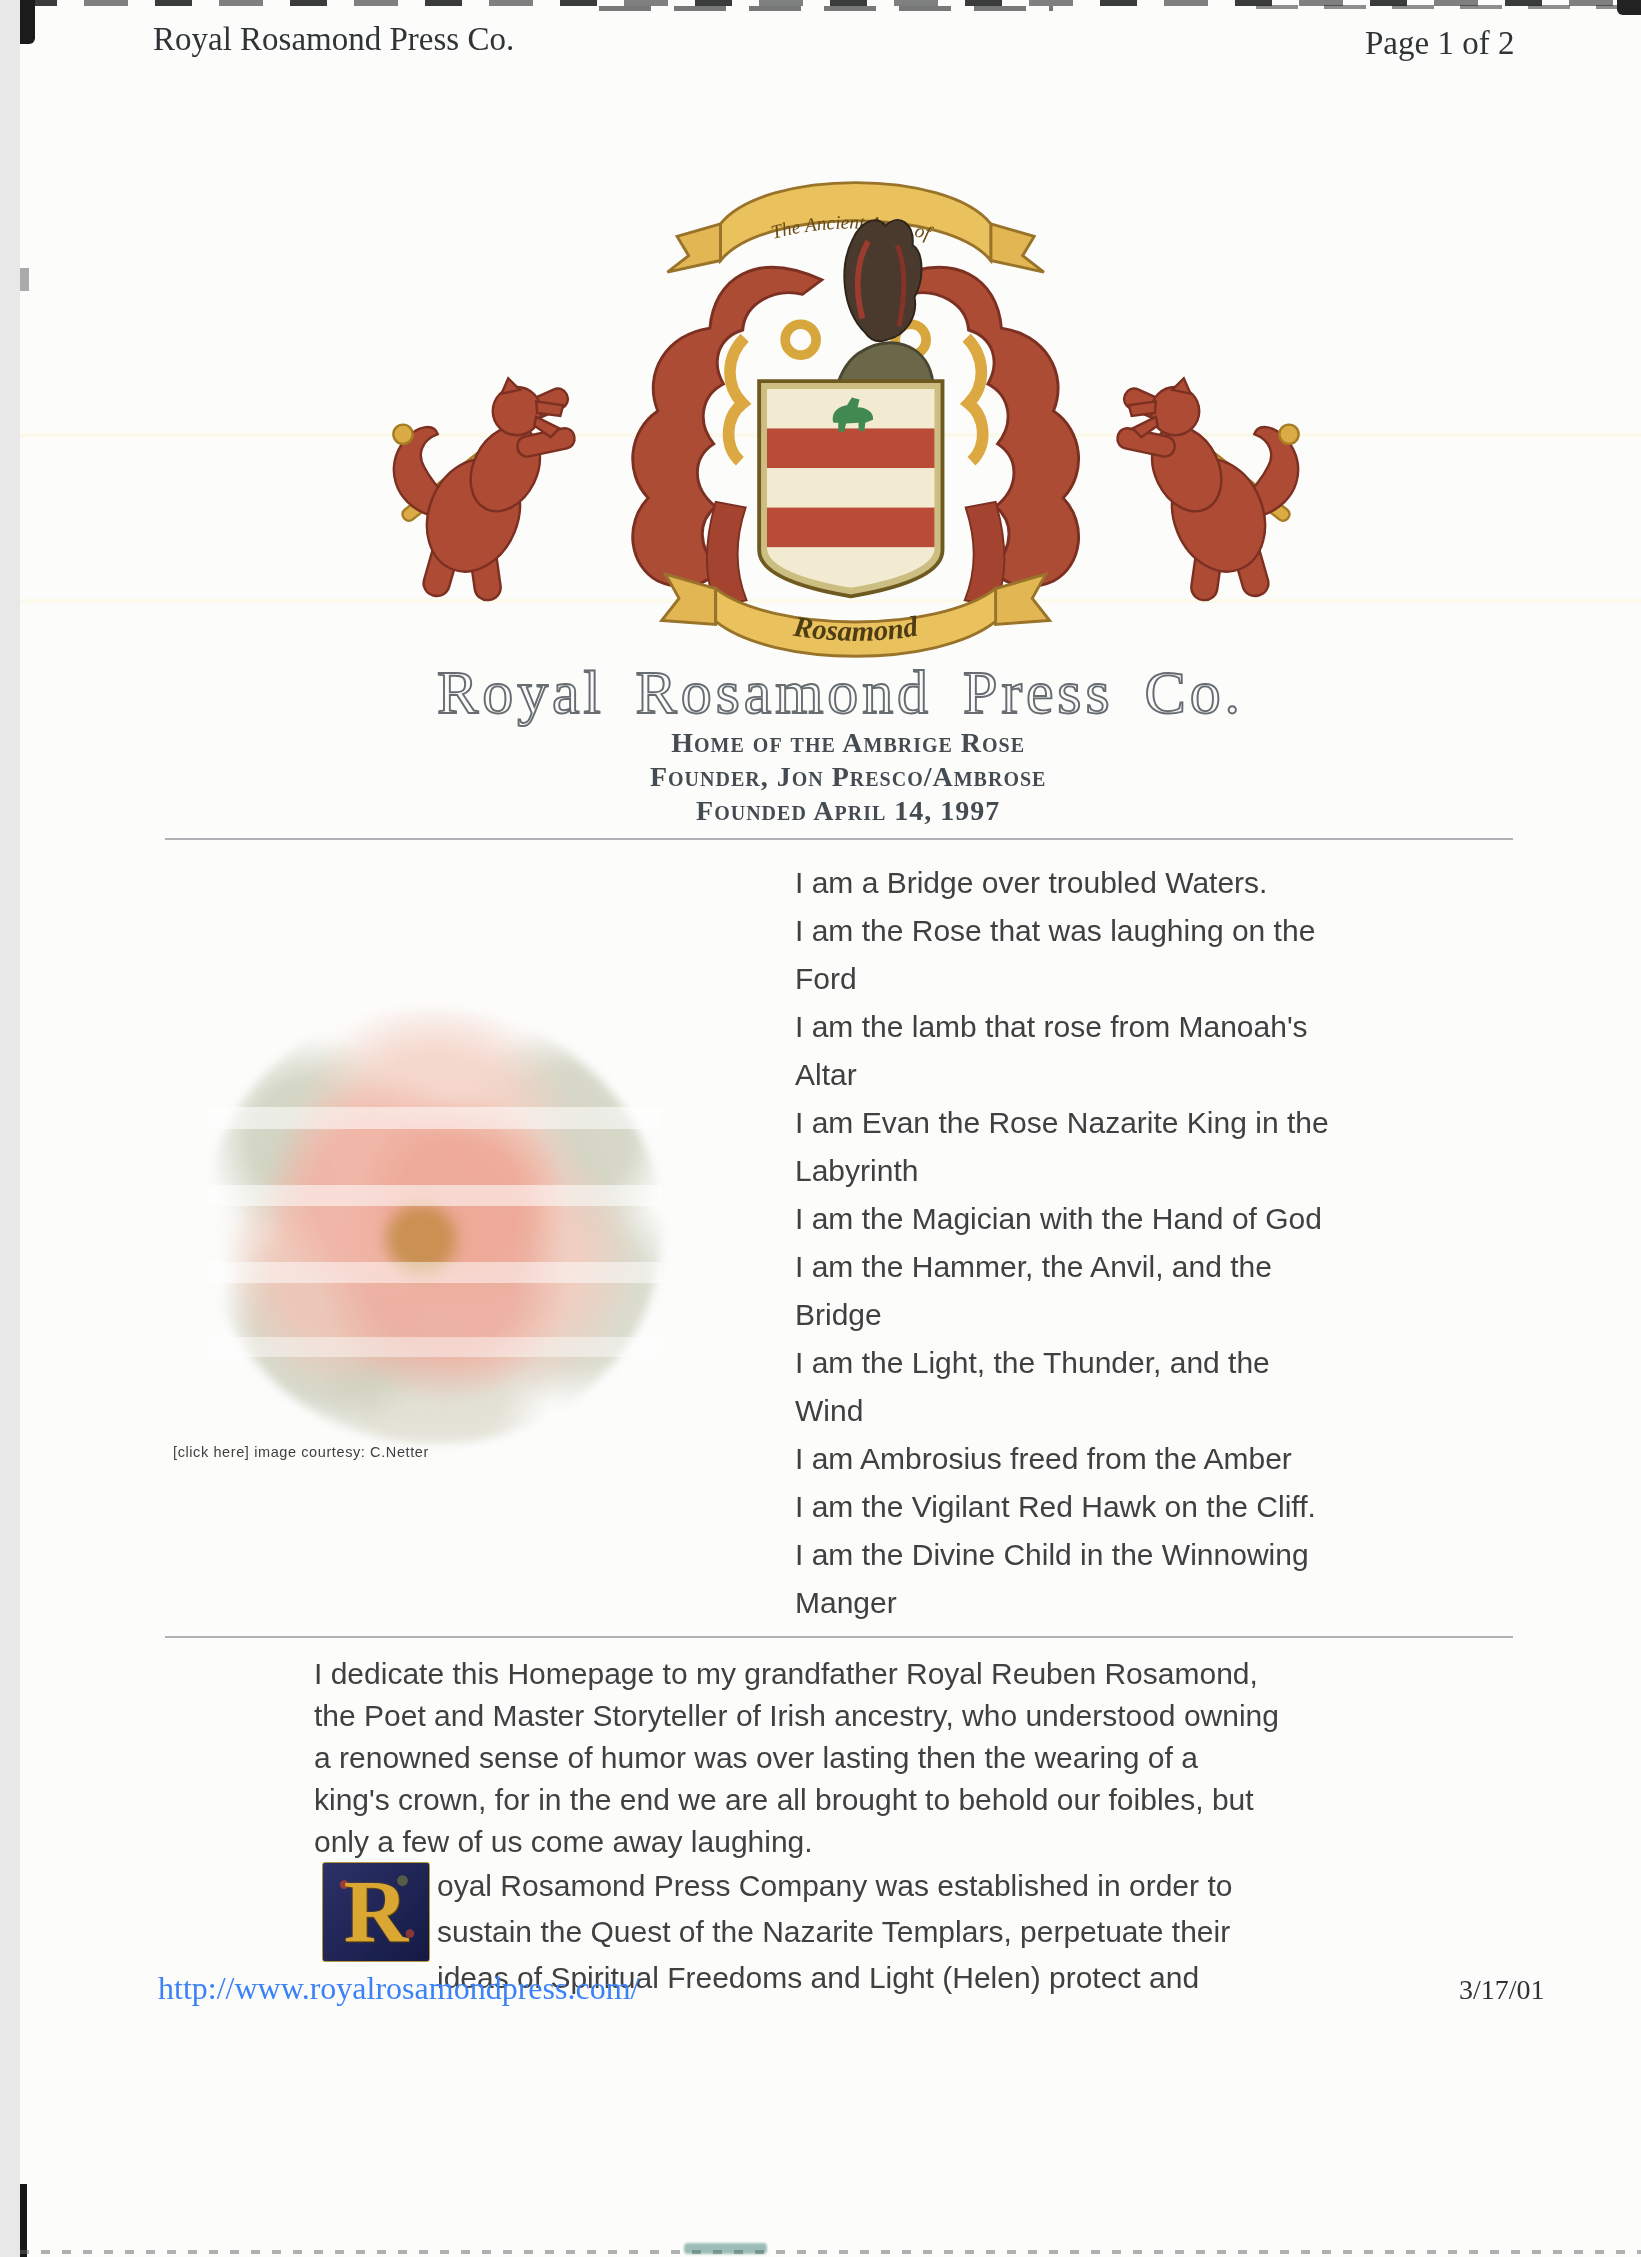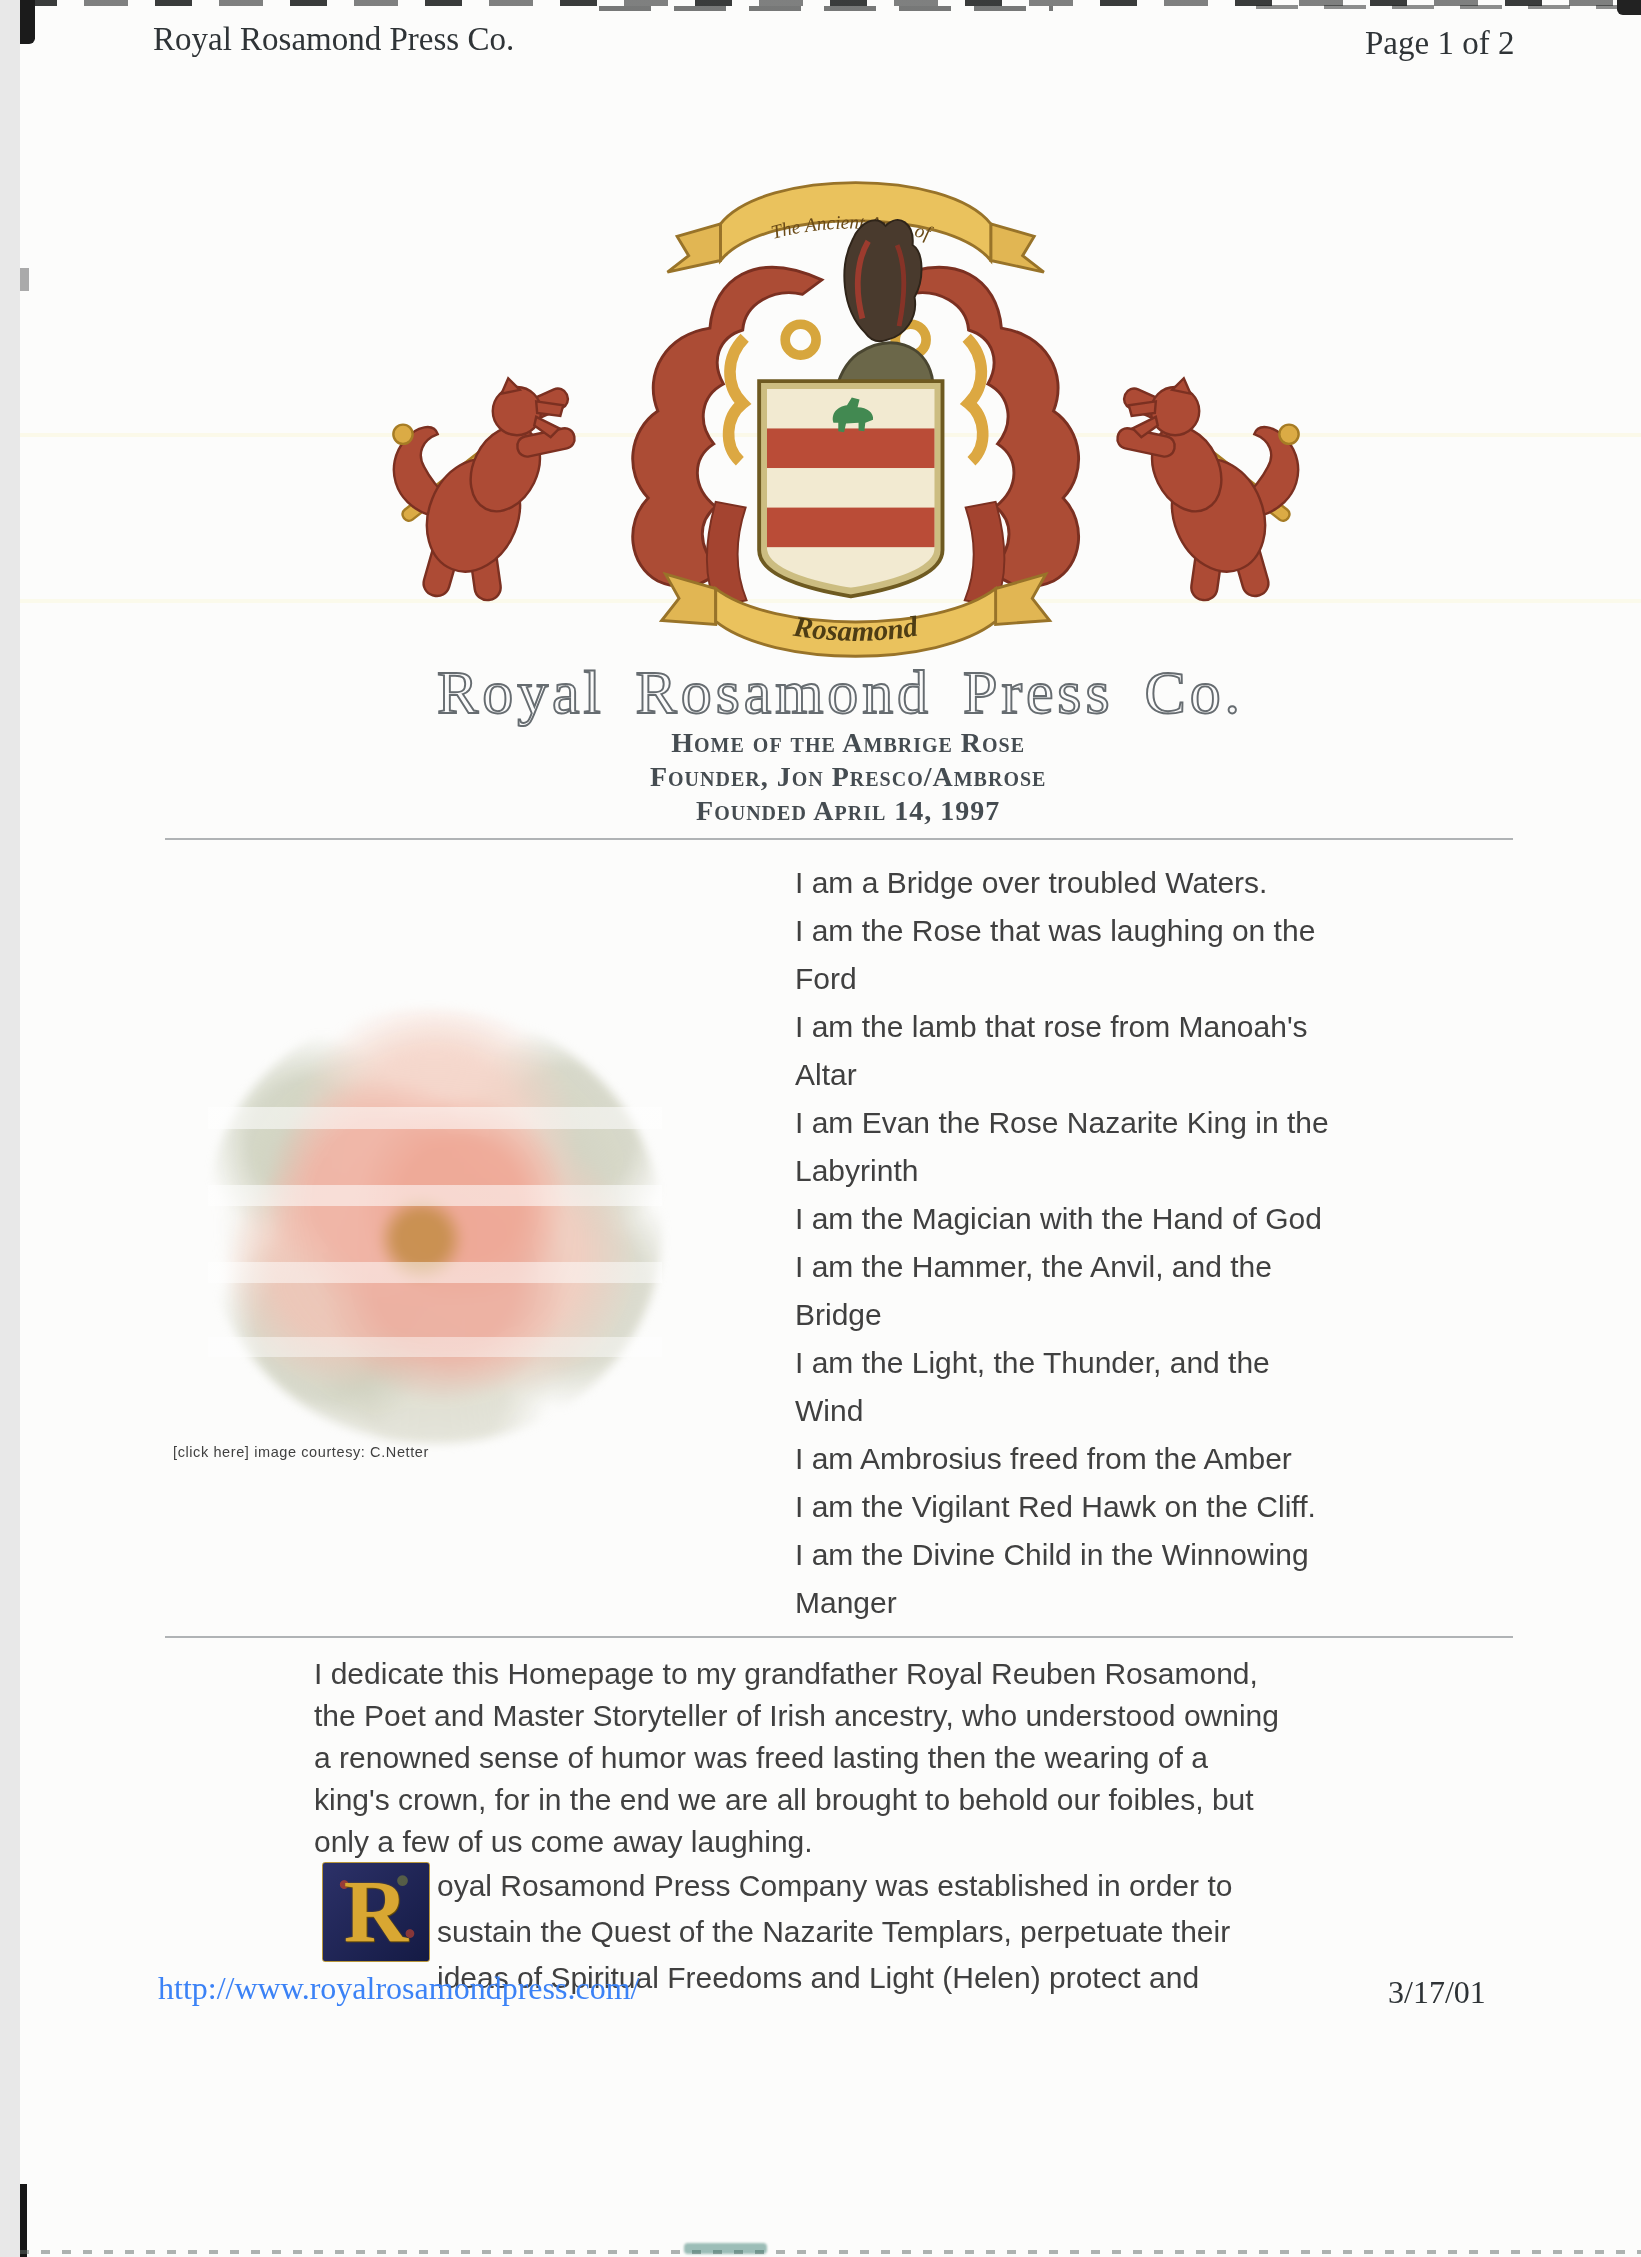--- a/index.html
+++ b/index.html
@@ -23,21 +23,21 @@
   .right-shade{left:1628px;top:0;width:13.5px;height:2257px;background:linear-gradient(90deg,rgba(140,140,140,0),rgba(140,140,140,.28));}
   .bottom-dots{left:0;top:2250px;width:1641px;height:3.9px;
     background:repeating-linear-gradient(90deg, rgba(95,105,102,.5) 0 8.7px, rgba(95,105,102,0) 8.7px 21px);}
   .bottom-teal{left:664px;top:2243px;width:83px;height:10.6px;background:rgba(40,112,100,.45);filter:blur(1px);border-radius:3.9px;}
   .band1{left:0;top:433px;width:1641px;height:3.9px;background:rgba(250,244,200,.35);}
   .band2{left:0;top:599px;width:1641px;height:3.9px;background:rgba(250,244,200,.3);}
   
   .hdr-left{position:absolute;left:133px;top:21px;font-size:33px;color:#2f3437;}
   .hdr-right{position:absolute;left:1345px;top:25px;font-size:33px;color:#2f3437;}
   .ftr-url{position:absolute;left:138px;top:1970px;font-size:32px;color:#3b82f6;}
-  .ftr-date{position:absolute;left:1368px;top:1974px;font-size:32px;color:#2e3336;}
+  .ftr-date{position:absolute;left:1439px;top:1974px;font-size:28px;color:#2e3336;}
   
   .crest{position:absolute;left:319px;top:164px;width:1014px;height:526px;filter:blur(0.6px) saturate(.95);}
   .crest svg{width:100%;height:100%;}
   .crest text{font-family:"Liberation Serif",serif;}
   
   .site-title{
     position:absolute;left:0;top:657px;width:1641px;text-align:center;
     font-size:62px;letter-spacing:3.9px;word-spacing:11.6px;
     color:#fbfbfb;-webkit-text-stroke:1.9px #666c70;
     text-shadow:0 0 1px #777c80;
@@ -228,21 +228,21 @@
     <div>I am the Vigilant Red Hawk on the Cliff.</div>
     <div>I am the Divine Child in the Winnowing</div>
     <div>Manger</div>
   </div>
 
   <div class="rule rule2"></div>
 
   <div class="dedication sans">
     <div>I dedicate this Homepage to my grandfather Royal Reuben Rosamond,</div>
     <div>the Poet and Master Storyteller of Irish ancestry, who understood owning</div>
-    <div>a renowned sense of humor was freed lasting then the wearing of a</div>
+    <div>a renowned sense of humor was over lasting then the wearing of a</div>
     <div>king's crown, for in the end we are all brought to behold our foibles, but</div>
     <div>only a few of us come away laughing.</div>
   </div>
 
   <div class="drop-cap">
     <span>R</span>
   </div>
   <div class="founding-text sans">
     <div>oyal Rosamond Press Company was established in order to</div>
     <div>sustain the Quest of the Nazarite Templars, perpetuate their</div>

